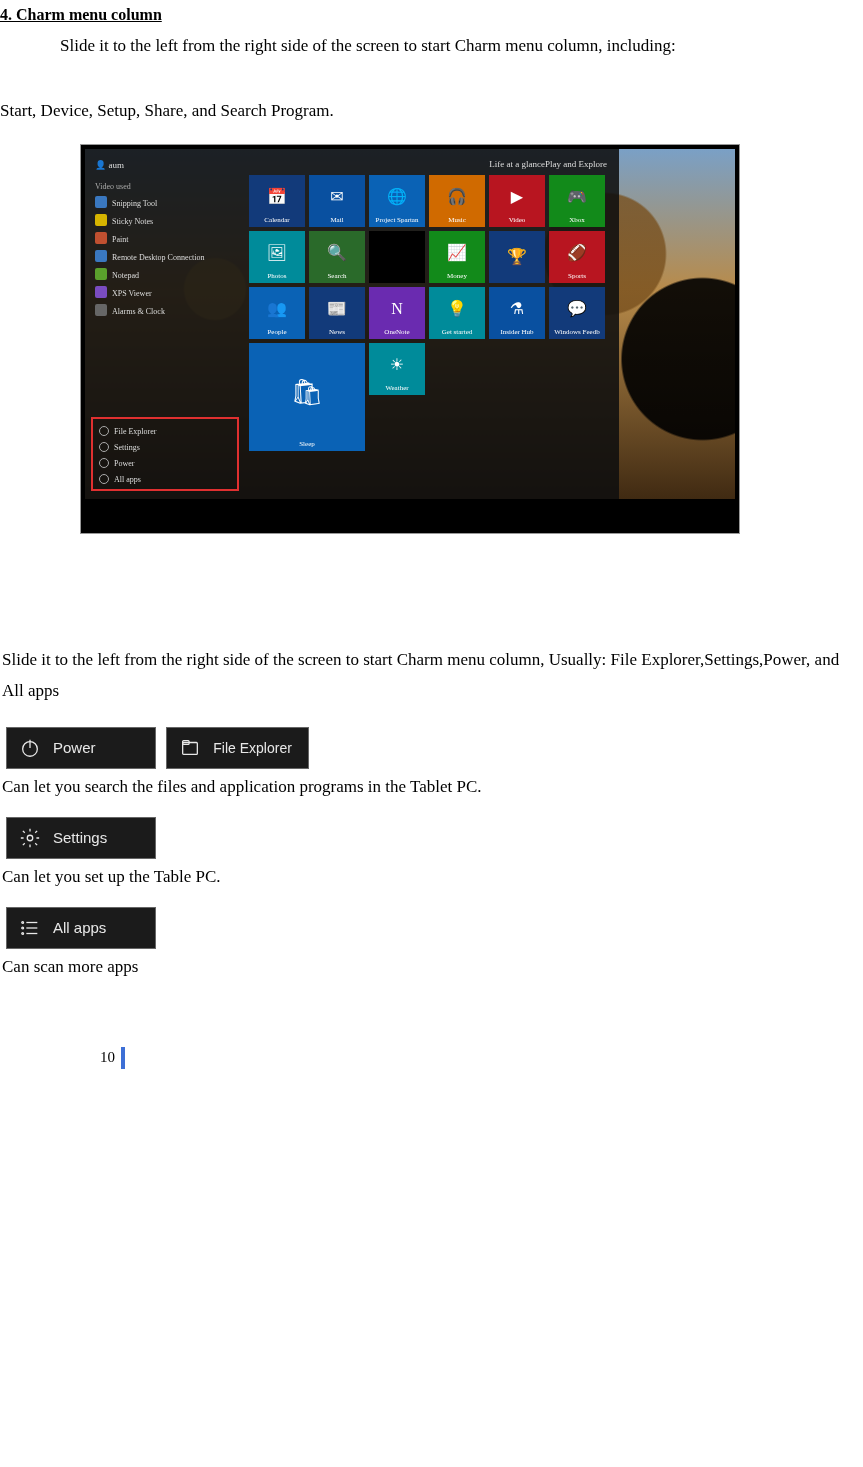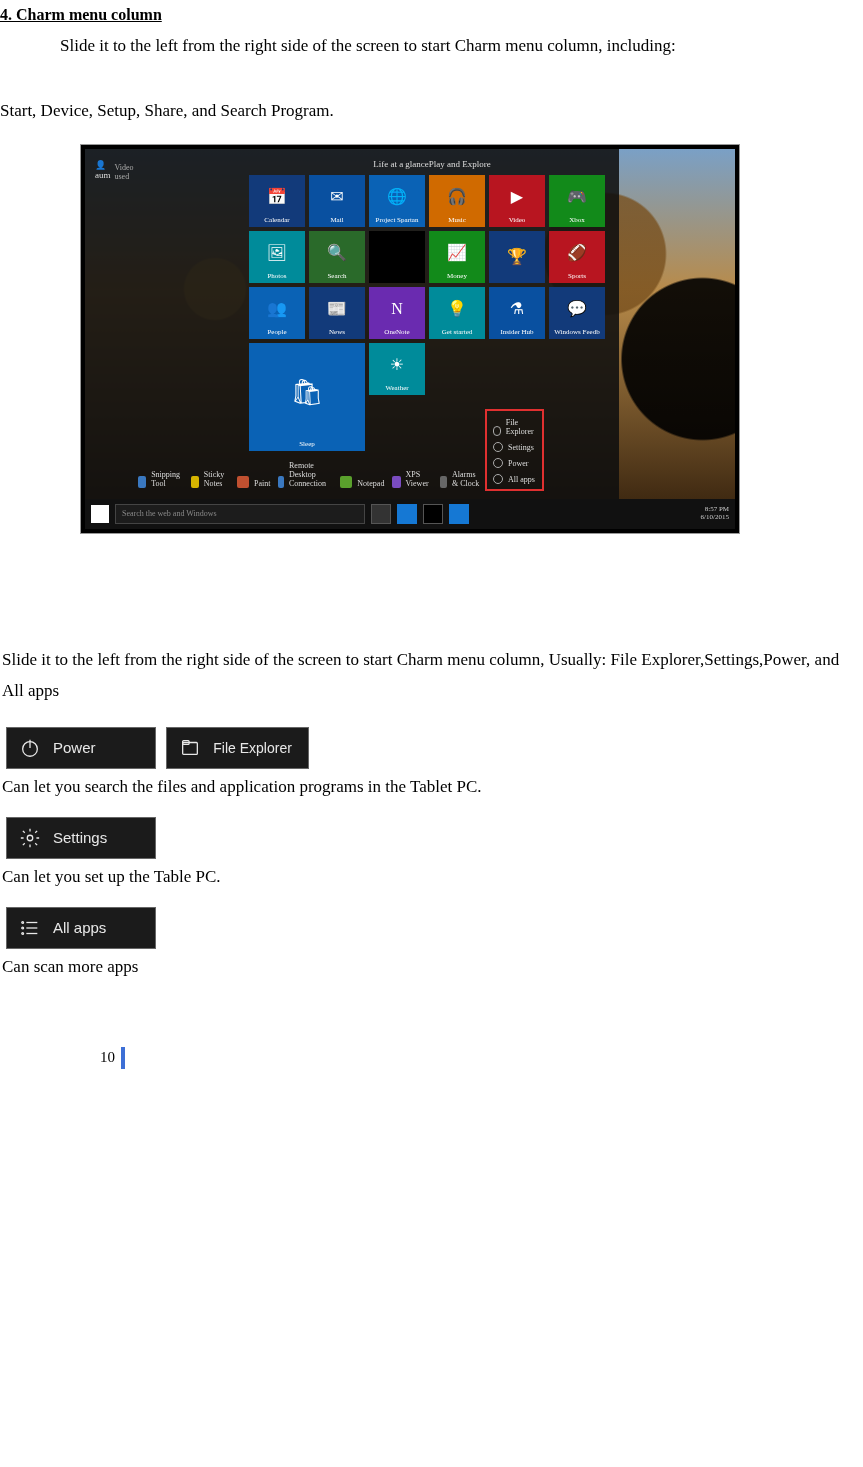--- a/index.html
+++ b/index.html
@@ -68,21 +68,21 @@
   .sp-left .ic.y{background:#d6b400;} .sp-left .ic.g{background:#5aa02c;}
   .sp-left .ic.p{background:#7a4cc0;} .sp-left .ic.r{background:#c05030;}
   .sp-left .ic.gy{background:#666;}
   .bottom-box {
     margin-top:auto; border:2px solid #e03030; padding:4px 2px 2px 2px;
   }
   .bottom-box .row .ic{background:transparent;border:1px solid #aaa;border-radius:6px;width:10px;height:10px;}
   .sp-tiles {
     flex:1; padding:10px 4px 6px 4px;
   }
-  .tile-hdrs{display:flex;justify-content:center;color:#ddd;font-size:9px;padding:0 8px 6px 8px;}
+  .tile-hdrs{display:flex;justify-content:flex-end;color:#ddd;font-size:9px;padding:0 8px 6px 8px;}
   .tilegrid{display:grid;grid-template-columns:repeat(6,56px);grid-auto-rows:52px;gap:4px;}
   .tile{background:#0a62b5;color:#fff;font-size:7px;display:flex;flex-direction:column;justify-content:flex-end;align-items:center;padding:3px;}
   .tile .ticon{flex:1;display:flex;align-items:center;justify-content:center;font-size:16px;}
   .tile.w2{grid-column:span 2;}
   .tile.h2{grid-row:span 2;}
   .c-green{background:#128a1a;} .c-teal{background:#008b9a;} .c-orange{background:#d06a00;}
   .c-red{background:#b81520;} .c-purple{background:#6a2bb0;} .c-navy{background:#123a7a;}
   .c-dkgr{background:#2a6a2a;} .c-dkbl{background:#0950a0;}
 
   .taskbar {
@@ -131,21 +131,21 @@
 
   <div class="heading">4.  Charm menu column</div>
   <div class="intro-line">Slide it to the left from the right side of the screen to start Charm menu column, including:</div>
   <div class="intro-line2">Start, Device, Setup, Share, and Search Program.</div>
 
   <div class="screenshot-wrap">
     <div class="startshot">
       <div class="deskbg"></div>
 
       <div class="startpanel">
-        <div class="sp-left" style="display:flex;flex-direction:row;">
+        <div class="sp-left" style="display:flex;flex-direction:column;">
           <div class="user">👤 <span>aum</span></div>
           <div class="hdr">Video used</div>
           <div class="row">
               <span class="ic"></span>
               <span>Snipping Tool</span>
             </div>
           <div class="row">
               <span class="ic y"></span>
               <span>Sticky Notes</span>
             </div>
@@ -274,33 +274,20 @@
                 <span>Sleep</span>
               </div>
             <div class="tile c-teal">
                 <div class="ticon">☀</div>
                 <span>Weather</span>
               </div>
           </div>
         </div>
       </div>
 
-      <div class="taskbar">
-        <div class="tb-start"></div>
-        <div class="tb-search">
-            <span>Search the web and Windows</span>
-          </div>
-        <div class="tb-ic wh"></div>
-        <div class="tb-ic"></div>
-        <div class="tb-ic wh" style="background:#000;"></div>
-        <div class="tb-ic"></div>
-        <div class="tb-spacer"></div>
-        <div class="tb-clock" style="white-space:pre;">8:57 PM
-6/10/2015</div>
-      </div>
     </div>
   </div>
 
   <div class="gap-large"></div>
 
   <div class="para">Slide it to the left from the right side of the screen to start Charm menu column, Usually: File Explorer,Settings,Power, and All apps</div>
 
   
   <div class="charm-chip">
     <span class="chip-icon">

